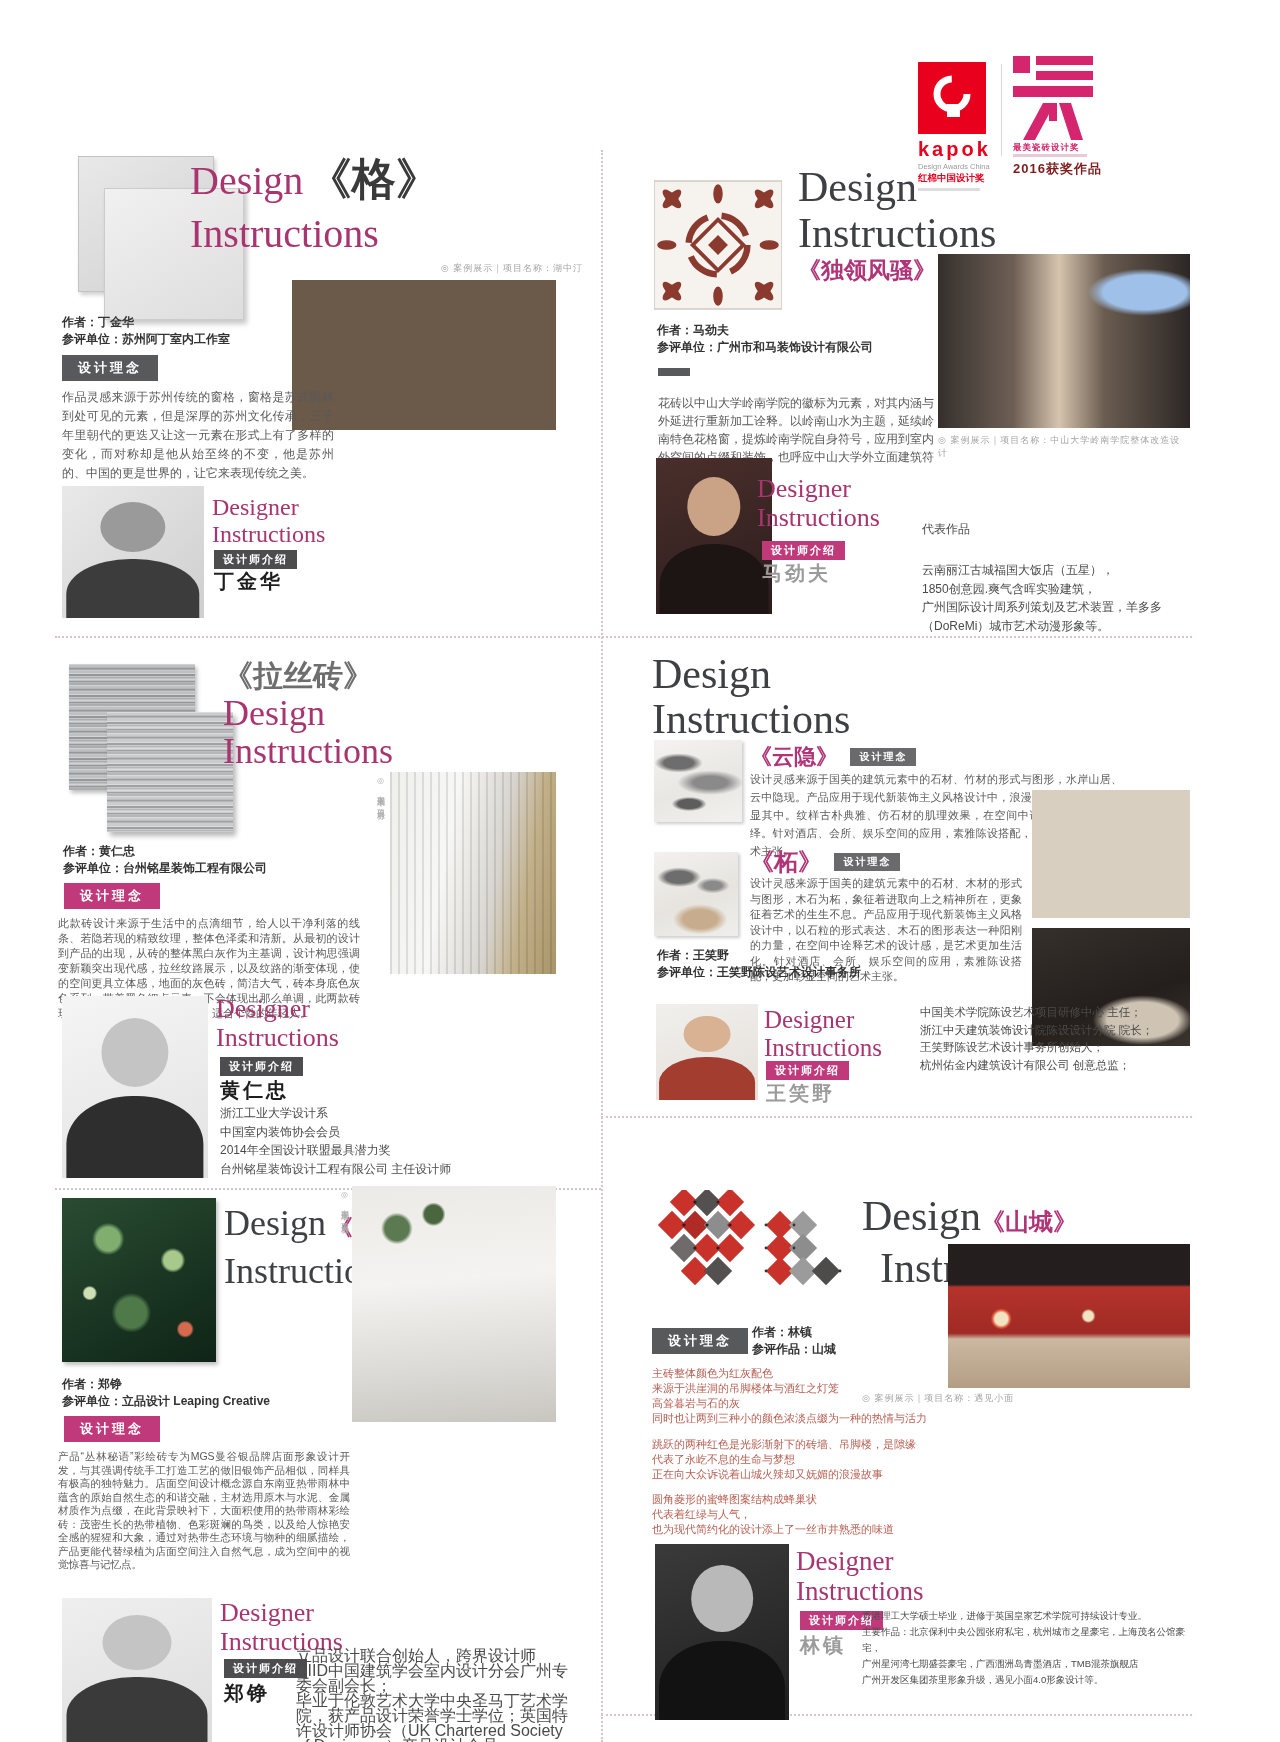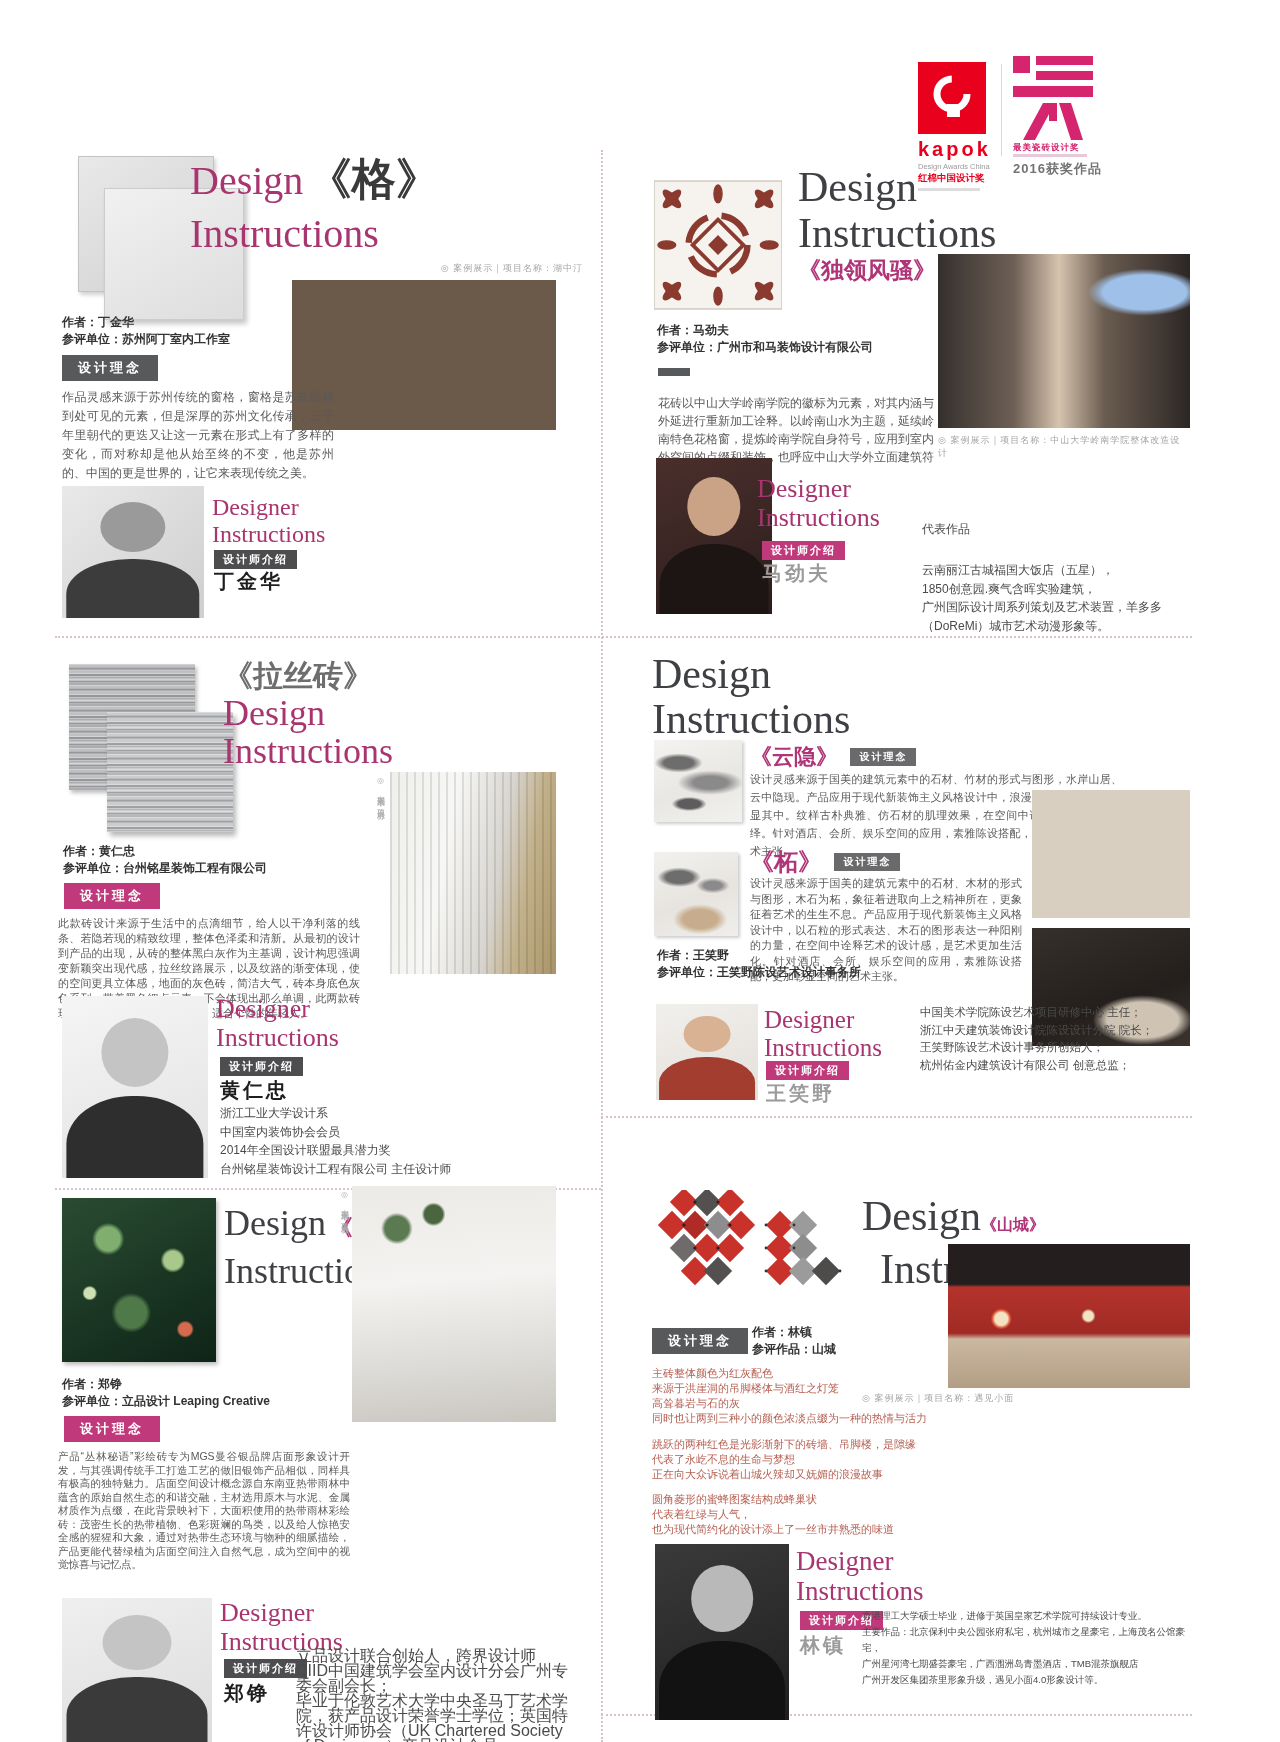--- a/index.html
+++ b/index.html
@@ -70,21 +70,21 @@
         <rect x="23" y="15" width="57" height="9"></rect>
         <rect x="0" y="30" width="80" height="11"></rect>
         <polygon points="30,47 42,47 22,84 10,84"></polygon>
         <polygon points="46,47 58,47 70,84 58,84"></polygon>
         <rect x="36" y="47" width="8" height="18"></rect>
       </g>
     </svg>
   </div>
   <div class="abs" style="left:1013px;top:142px;font-size:8.5px;font-weight:bold;color:#d4256e;letter-spacing:1px;">最美瓷砖设计奖</div>
   <div class="abs simline" style="left:1013px;top:154px;width:74px;background:#e8c9d8;"></div>
-  <div class="abs" style="left:1013px;top:160px;font-size:13px;font-weight:bold;color:#737373;letter-spacing:1px;">2016获奖作品</div>
+  <div class="abs" style="left:1013px;top:160px;font-size:13px;font-weight:bold;color:#7f1d1d;letter-spacing:1px;">2016获奖作品</div>
 
   <div class="graytile" style="left:78px;top:156px;width:136px;height:136px;background:linear-gradient(145deg,#e9e9e9,#d0d0d0);box-shadow:inset 0 0 0 1px #c3c3c3, 2px 3px 4px rgba(0,0,0,.18);"></div>
   <div class="graytile" style="left:104px;top:188px;width:140px;height:132px;background:linear-gradient(150deg,#f1f1f1,#ddd);box-shadow:inset 0 0 0 1px #cccccc, 3px 4px 5px rgba(0,0,0,.22);"></div>
 
   <div class="abs" style="left:190px;top:156px;">
     <div style="line-height:46px;">
       <span class="serif di" style="font-size:40px;">Design</span>
       <span class="zh-big" style="font-size:44px;">《格》</span>
     </div>
     <div class="serif di" style="font-size:40px;line-height:44px;">Instructions</div>
@@ -432,21 +432,21 @@
           <circle cx="144" cy="35" r="1.4" fill="#333"></circle>
         <circle cx="116" cy="58" r="1.4" fill="#333"></circle>
           <circle cx="144" cy="58" r="1.4" fill="#333"></circle>
         <circle cx="116" cy="81" r="1.4" fill="#333"></circle>
           <circle cx="190" cy="81" r="1.4" fill="#333"></circle>
       </g>
     </svg>
   </div>
   <div class="abs" style="left:862px;top:1194px;">
     <div style="line-height:44px;">
-      <span class="serif didark" style="font-size:42px;">Design</span><span class="zh-pink" style="font-size:16px;font-family:Liberation Mono, monospace;">《山城》</span>
+      <span class="serif didark" style="font-size:42px;">Design</span><span class="zh-pink" style="font-size:24px;font-family:Liberation Mono, monospace;">《山城》</span>
     </div>
     <div class="serif didark" style="font-size:42px;line-height:42px;padding-left:18px;">Instructions</div>
   </div>
 
   <div class="abs" style="left:652px;top:1328px;">
     <span class="badge gray">设计理念</span>
   </div>
   <div class="abs meta" style="left:752px;top:1324px;">
     <span>作者：</span><span>林镇</span>
   </div>

